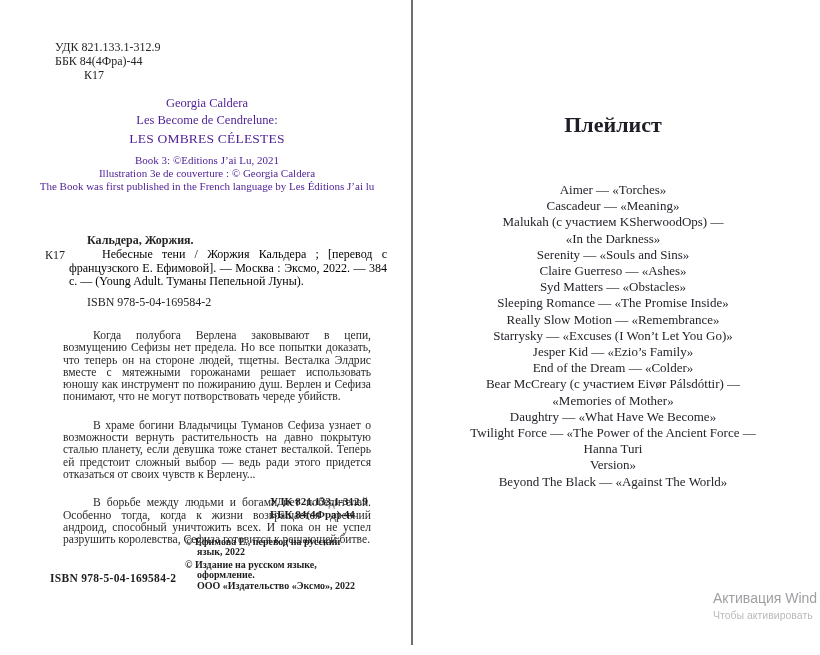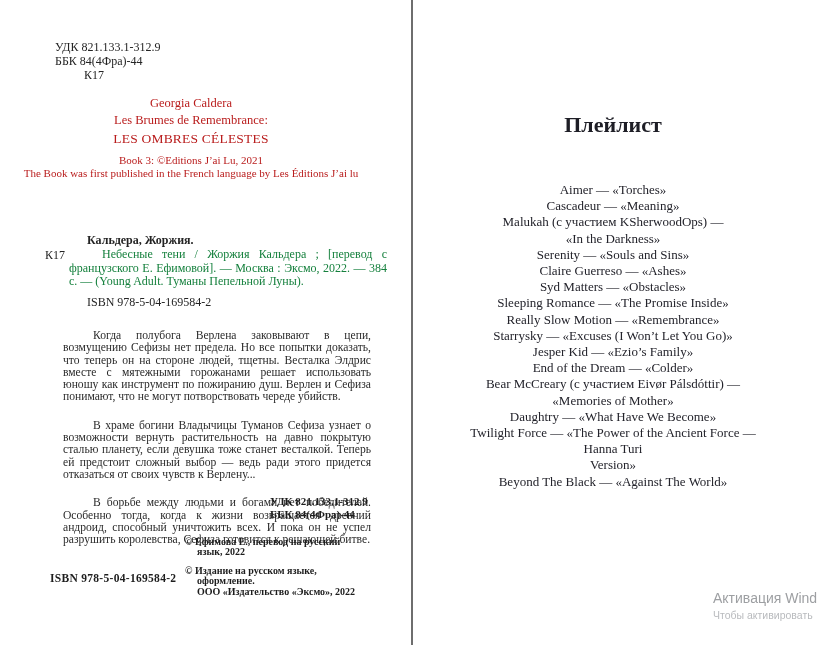--- a/index.html
+++ b/index.html
@@ -21,54 +21,54 @@
   }
 
   
   .udk-top {
     position: absolute; left: 55px; top: 40px;
     font-size: 12px; line-height: 14px; color: #242424;
   }
   .udk-top .indent { padding-left: 29px; }
 
   .imprint {
-    position: absolute; left: 4px; top: 95px; width: 374px;
-    text-align: center; color: #b91c1c;
+    position: absolute; left: 20px; top: 95px; width: 374px;
+    text-align: center; color: #4c1d95;
   }
   .imprint .author { font-size: 12.5px; line-height: 17px; }
   .imprint .series { font-size: 12.5px; line-height: 17px; }
   .imprint .title  { font-size: 13.5px; line-height: 19px; letter-spacing: .2px; }
   .imprint .small  { font-size: 11px;   line-height: 13px; }
   .imprint .gap    { height: 6px; }
 
   .catalog-author { position: absolute; left: 87px; top: 233px; font-size: 12px; font-weight: bold; color: #242424; }
   .catalog-k17    { position: absolute; left: 45px; top: 248px; font-size: 12px; color: #242424; }
   .catalog-desc   {
     position: absolute; left: 69px; top: 248px; width: 318px;
     font-size: 12px; line-height: 13.6px; text-align: justify;
-    text-indent: 33px; color: #15803d;
+    text-indent: 33px; color: #000000;
   }
   .catalog-isbn   { position: absolute; left: 87px; top: 295px; font-size: 12px; color: #242424; }
 
   .annotation {
     position: absolute; left: 47px; top: 314px; width: 340px;
     font-size: 11.6px; line-height: 12.3px; text-align: justify; color: #2a2a2a;
   }
   .annotation .para { text-indent: 30px; margin: 16px; }
 
   .udk-bottom {
     position: absolute; left: 270px; top: 495px;
     font-size: 11px; line-height: 12.5px; font-weight: bold; color: #1d1d1d;
   }
   .copyright {
     position: absolute; left: 185px; top: 537px; width: 190px;
     font-size: 10px; line-height: 10.4px; font-weight: bold; color: #1d1d1d;
   }
   .copyright .copy-entry { white-space: pre-line; padding-left: 12px; text-indent: -12px; }
-  .copyright .copy-entry + .copy-entry { margin-top: 8px; font-family: Liberation Serif, serif; }
+  .copyright .copy-entry + .copy-entry { margin-top: 2px; font-family: Liberation Serif, serif; }
   .isbn-bottom {
     position: absolute; left: 50px; top: 572px;
     font-size: 11.5px; font-weight: bold; letter-spacing: .3px; color: #1d1d1d;
   }
 
   
   .playlist-heading {
     position: absolute; left: 0; top: 112px; width: 400px;
     text-align: center; font-size: 22px; font-weight: bold; color: #1e1e26;
   }
@@ -88,24 +88,25 @@
 <div class="page" id="left-page">
 
   <div class="udk-top">
     <div>УДК 821.133.1-312.9</div>
     <div>ББК 84(4Фра)-44</div>
     <div class="indent">К17</div>
   </div>
 
   <div class="imprint">
     <div class="author">Georgia Caldera</div>
-    <div class="series">Les Brumes de Remembrance:</div>
+    <div class="series">Les Become de Cendrelune:</div>
     <div class="title">LES OMBRES CÉLESTES</div>
     <div class="gap"></div>
     <div class="small">Book 3: ©Editions J’ai Lu, 2021</div>
+    <div class="small">Illustration 3e de couverture : © Georgia Caldera</div>
     <div class="small">The Book was first published in the French language by Les Éditions J’ai lu</div>
   </div>
 
   <div class="catalog-author">Кальдера, Жоржия.</div>
   <div class="catalog-k17">К17</div>
   <div class="catalog-desc">Небесные тени / Жоржия Кальдера ; [перевод с французского Е. Ефимовой]. — Москва : Эксмо, 2022. — 384 с. — (Young Adult. Туманы Пепельной Луны).</div>
   <div class="catalog-isbn">ISBN 978-5-04-169584-2</div>
 
   <div class="annotation">
       <div class="para">Когда полубога Верлена заковывают в цепи, возмущению Сефизы нет предела. Но все попытки доказать, что теперь он на стороне людей, тщетны. Весталка Элдрис вместе с мятежными горожанами решает использовать юношу как инструмент по пожиранию душ. Верлен и Сефиза понимают, что не могут потворствовать череде убийств.</div>

